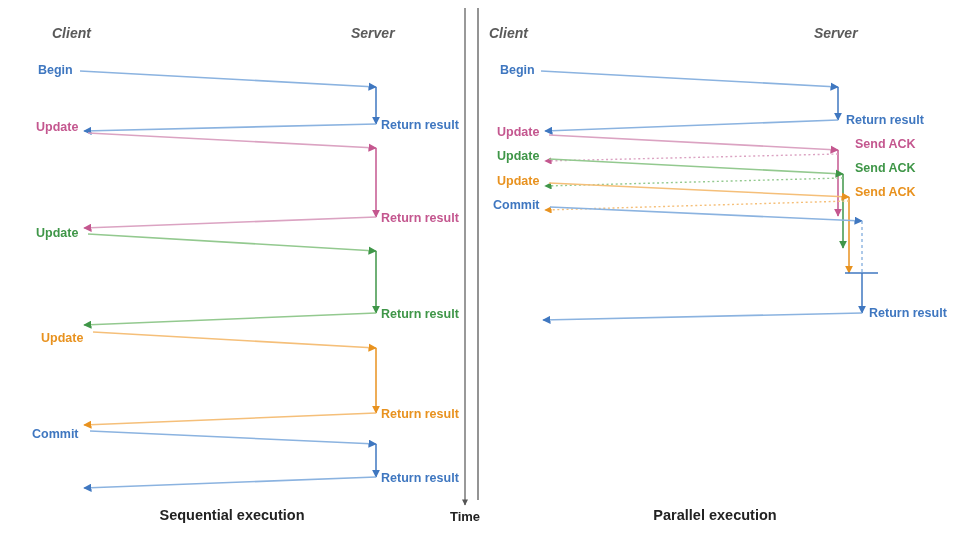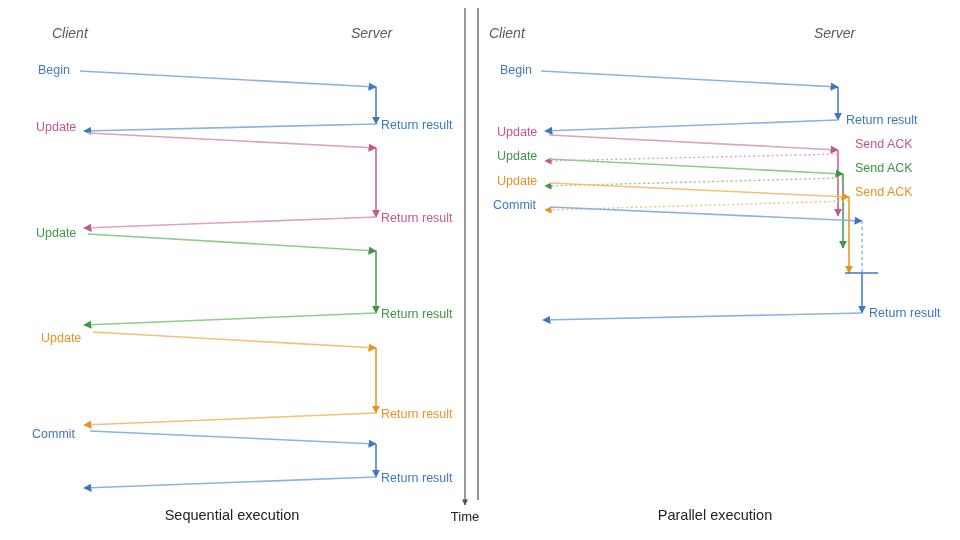--- a/index.html
+++ b/index.html
@@ -12,20 +12,21 @@
     height: 540px;
     position: relative;
     overflow: hidden;
     font-family: "Liberation Sans", sans-serif;
   }
   #diagram-root {
     position: absolute;
     left: 0; top: 0;
     width: 960px;
     height: 540px;
+    font-weight: bold;
   }
   svg.seq-canvas {
     position: absolute;
     left: 0; top: 0;
     width: 960px;
     height: 540px;
     display: block;
   }
   text {
     font-family: "Liberation Sans", sans-serif;

